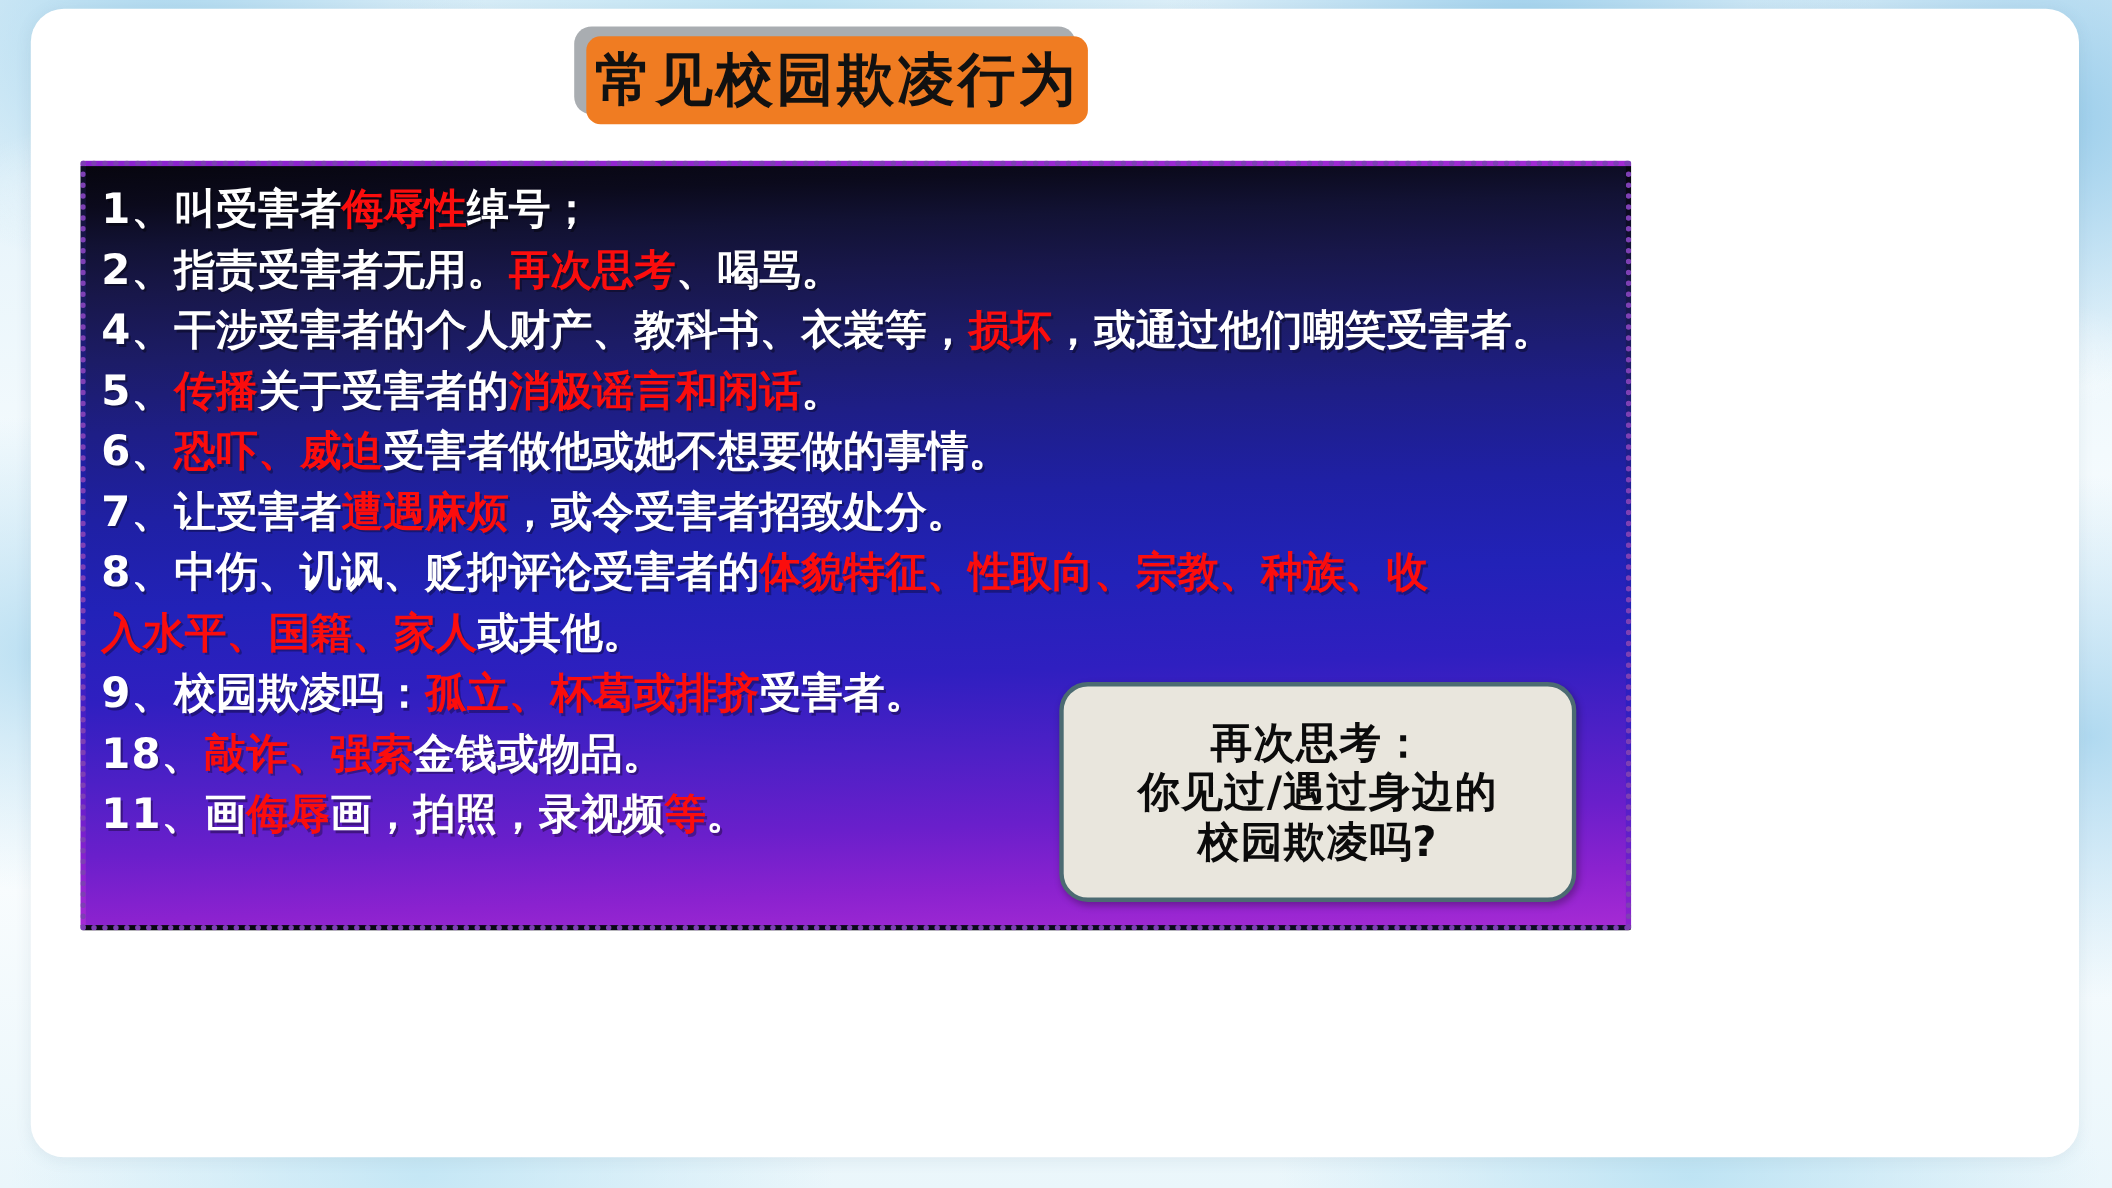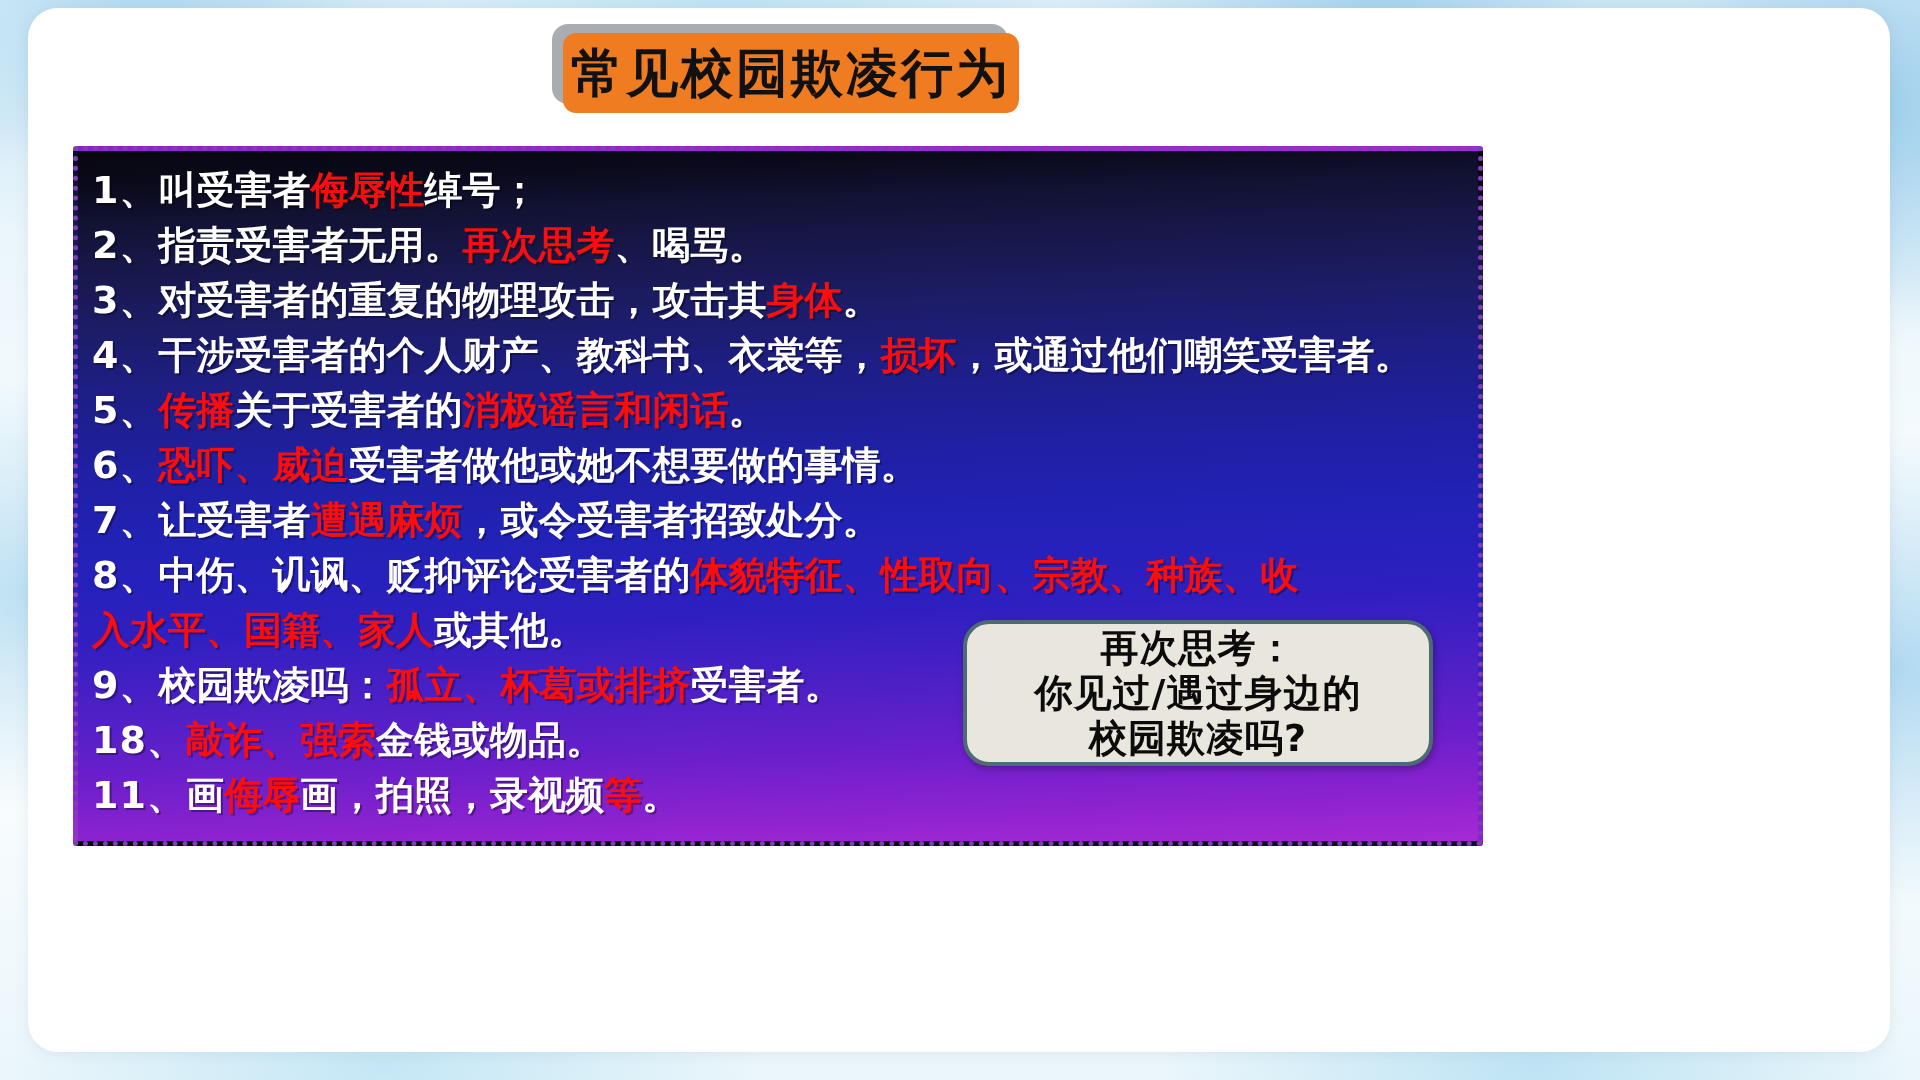--- a/index.html
+++ b/index.html
@@ -32,21 +32,21 @@
   }
 
   
   #slide-card {
     position:absolute; left:28px; top:8px; width:1862px; height:1044px;
     background:#ffffff; border-radius:30px; z-index:2;
     box-shadow:0 2px 14px rgba(80,110,130,.10);
   }
 
   
-  #title-wrap { position:absolute; left:563px; top:33px; width:456px; height:80px; z-index:6; }
+  #title-wrap { position:absolute; left:533px; top:33px; width:456px; height:80px; z-index:6; }
   #title-shadow {
     position:absolute; left:-11px; top:-9px; width:456px; height:80px;
     background:#a9adb1; border-radius:16px;
   }
   #title-plate {
     position:absolute; left:0; top:0; width:456px; height:80px;
     background:#f07c22; border-radius:13px;
     display:flex; align-items:center; justify-content:center;
   }
   #title-text {
@@ -86,21 +86,21 @@
     white-space:nowrap;
     letter-spacing:0px;
     text-shadow:2px 2px 0 rgba(0,0,0,.35);
     font-family:"DejaVu Sans","Liberation Sans",sans-serif;
   }
   .line .num { letter-spacing:1px; }
   .line .r { color:#fb0d0d; text-shadow:2px 2px 0 rgba(0,0,0,.30); }
 
   
   #callout {
-    position:absolute; left:963px; top:620px; width:470px; height:146px; z-index:7;
+    position:absolute; left:963px; top:620px; width:470px; height:200px; z-index:7;
     background:#e9e6dd;
     border:4px solid #4c6b72;
     border-radius:26px;
     display:flex; flex-direction:column; align-items:center; justify-content:center;
     box-shadow:2px 3px 7px rgba(0,0,0,.28);
   }
   #callout .cl {
     color:#0b0b0b; font-size:38px; font-weight:bold; line-height:45px;
     white-space:nowrap; letter-spacing:1px;
     font-family:"DejaVu Sans","Liberation Sans",sans-serif;
@@ -118,21 +118,20 @@
   <div id="title-shadow"></div>
   <div id="title-plate">
     <span id="title-text">常见校园欺凌行为</span>
   </div>
 </div>
 
 <div id="content-box">
   <div id="lines-host">
       <div class="line"><span class="num">1、</span><span>叫受害者</span><span class="r">侮辱性</span><span>绰号；</span></div>
       <div class="line"><span class="num">2、</span><span>指责受害者无用。</span><span class="r">再次思考</span><span>、喝骂。</span></div>
-      <div class="line"><span class="num">3、</span><span>对受害者的重复的物理攻击，攻击其</span><span class="r">身体</span><span>。</span></div>
       <div class="line"><span class="num">4、</span><span>干涉受害者的个人财产、教科书、衣裳等，</span><span class="r">损坏</span><span>，或通过他们嘲笑受害者。</span></div>
       <div class="line"><span class="num">5、</span><span class="r">传播</span><span>关于受害者的</span><span class="r">消极谣言和闲话</span><span>。</span></div>
       <div class="line"><span class="num">6、</span><span class="r">恐吓、威迫</span><span>受害者做他或她不想要做的事情。</span></div>
       <div class="line"><span class="num">7、</span><span>让受害者</span><span class="r">遭遇麻烦</span><span>，或令受害者招致处分。</span></div>
       <div class="line"><span class="num">8、</span><span>中伤、讥讽、贬抑评论受害者的</span><span class="r">体貌特征、性取向、宗教、种族、收</span></div>
       <div class="line"><span class="r">入水平、国籍、家人</span><span>或其他。</span></div>
       <div class="line"><span class="num">9、</span><span>校园欺凌吗：</span><span class="r">孤立、杯葛或排挤</span><span>受害者。</span></div>
       <div class="line"><span class="num">18、</span><span class="r">敲诈、强索</span><span>金钱或物品。</span></div>
       <div class="line"><span class="num">11、</span><span>画</span><span class="r">侮辱</span><span>画，拍照，录视频</span><span class="r">等</span><span>。</span></div>
     </div>

